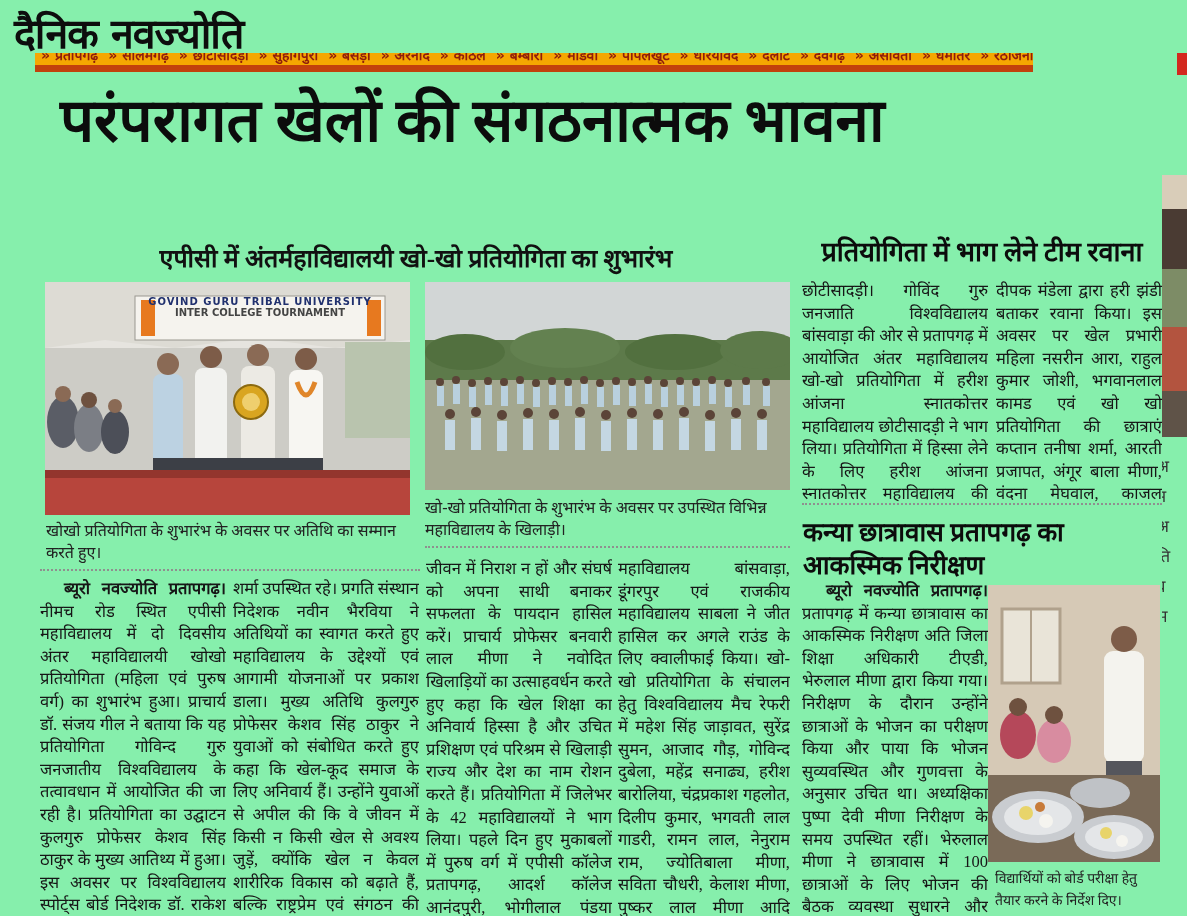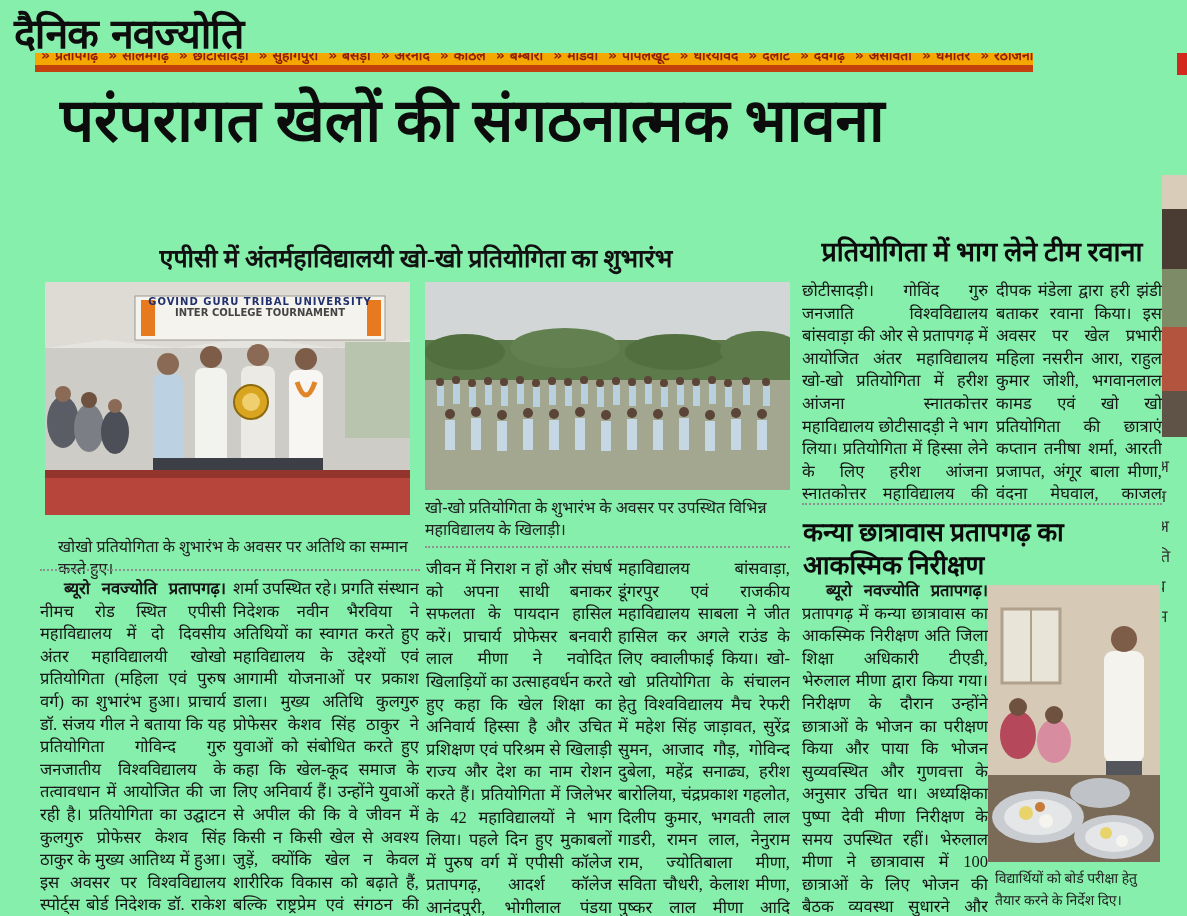--- a/index.html
+++ b/index.html
@@ -222,21 +222,21 @@
           <circle cx="285" cy="133" r="5"></circle>
           <circle cx="311" cy="131" r="5"></circle>
         <circle cx="337" cy="132" r="5"></circle>
       </g>
     </svg>
   </div>
 
   <div class="abs caption" style="left:425px; top:497px; width:365px;">खो-खो प्रतियोगिता के शुभारंभ के अवसर पर उपस्थित विभिन्न महाविद्यालय के खिलाड़ी।</div>
   <div class="abs dotted" style="left:425px; top:546px; width:365px;"></div>
 
-  <div class="abs caption" style="left:58px; top:520px; width:372px;margin-top:16px;">खोखो प्रतियोगिता के शुभारंभ के अवसर पर अतिथि का सम्मान करते हुए।</div>
+  <div class="abs caption" style="left:46px; top:520px; width:372px;">खोखो प्रतियोगिता के शुभारंभ के अवसर पर अतिथि का सम्मान करते हुए।</div>
   <div class="abs dotted" style="left:40px; top:569px; width:380px;"></div>
 
   <div class="abs body-text" style="left:40px; top:578px; width:186px; height:338px;">
     <span class="indent"></span><span class="byline">ब्यूरो नवज्योति प्रतापगढ़।</span>
     <span>नीमच रोड स्थित एपीसी महाविद्यालय में दो दिवसीय अंतर महाविद्यालयी खोखो प्रतियोगिता (महिला एवं पुरुष वर्ग) का शुभारंभ हुआ। प्राचार्य डॉ. संजय गील ने बताया कि यह प्रतियोगिता गोविन्द गुरु जनजातीय विश्वविद्यालय के तत्वावधान में आयोजित की जा रही है। प्रतियोगिता का उद्घाटन कुलगुरु प्रोफेसर केशव सिंह ठाकुर के मुख्य आतिथ्य में हुआ। इस अवसर पर विश्वविद्यालय स्पोर्ट्स बोर्ड निदेशक डॉ. राकेश डामोर, राजकीय महाविद्यालय प्राचार्य प्रोफेसर बनवारी लाल मीणा, पर्यवेक्षक प्रोफेसर मोहन लाल मेघवाल एवं विश्वविद्यालय खेल प्रभारी अनिल</span>
   </div>
   <div class="abs body-text" style="left:233px; top:578px; width:186px; height:338px;">शर्मा उपस्थित रहे। प्रगति संस्थान निदेशक नवीन भैरविया ने अतिथियों का स्वागत करते हुए महाविद्यालय के उद्देश्यों एवं आगामी योजनाओं पर प्रकाश डाला। मुख्य अतिथि कुलगुरु प्रोफेसर केशव सिंह ठाकुर ने युवाओं को संबोधित करते हुए कहा कि खेल-कूद समाज के लिए अनिवार्य हैं। उन्होंने युवाओं से अपील की कि वे जीवन में किसी न किसी खेल से अवश्य जुड़ें, क्योंकि खेल न केवल शारीरिक विकास को बढ़ाते हैं, बल्कि राष्ट्रप्रेम एवं संगठन की भावना को भी प्रबल करते हैं। उन्होंने खेल-कूद को जीवनदर्शन की संज्ञा दी। विश्वविद्यालय स्पोर्ट्स बोर्ड निदेशक डॉ. राकेश डामोर ने उपस्थित खिलाड़ियों से कहा कि वे</div>
   <div class="abs body-text" style="left:426px; top:558px; width:186px; height:358px;">जीवन में निराश न हों और संघर्ष को अपना साथी बनाकर सफलता के पायदान हासिल करें। प्राचार्य प्रोफेसर बनवारी लाल मीणा ने नवोदित खिलाड़ियों का उत्साहवर्धन करते हुए कहा कि खेल शिक्षा का अनिवार्य हिस्सा है और उचित प्रशिक्षण एवं परिश्रम से खिलाड़ी राज्य और देश का नाम रोशन करते हैं। प्रतियोगिता में जिलेभर के 42 महाविद्यालयों ने भाग लिया। पहले दिन हुए मुकाबलों में पुरुष वर्ग में एपीसी कॉलेज प्रतापगढ़, आदर्श कॉलेज आनंदपुरी, भोगीलाल पंडया राजकीय महाविद्यालय डूंगरपुर, योगेश्वर महाविद्यालय सज्जनगढ़, गोविन्द गुरु राजकीय महाविद्यालय बांसवाड़ा, माँ भारती कुशलगढ़ और महिला वर्ग में एसडीआरके बागीदोरा, राजकीय</div>
   <div class="abs body-text" style="left:618px; top:558px; width:172px; height:358px;">महाविद्यालय बांसवाड़ा, डूंगरपुर एवं राजकीय महाविद्यालय साबला ने जीत हासिल कर अगले राउंड के लिए क्वालीफाई किया। खो-खो प्रतियोगिता के संचालन हेतु विश्वविद्यालय मैच रेफरी में महेश सिंह जाड़ावत, सुरेंद्र सुमन, आजाद गौड़, गोविन्द दुबेला, महेंद्र सनाढ्य, हरीश बारोलिया, चंद्रप्रकाश गहलोत, दिलीप कुमार, भगवती लाल गाडरी, रामन लाल, नेनुराम राम, ज्योतिबाला मीणा, सविता चौधरी, केलाश मीणा, पुष्कर लाल मीणा आदि राजकीय शारीरिक शिक्षकों ने सहभागिता निभाई। प्रतियोगिता का संयोजन प्रभारी सीपी चौहान एवं विपुल बंजारा ने किया।</div>
 

